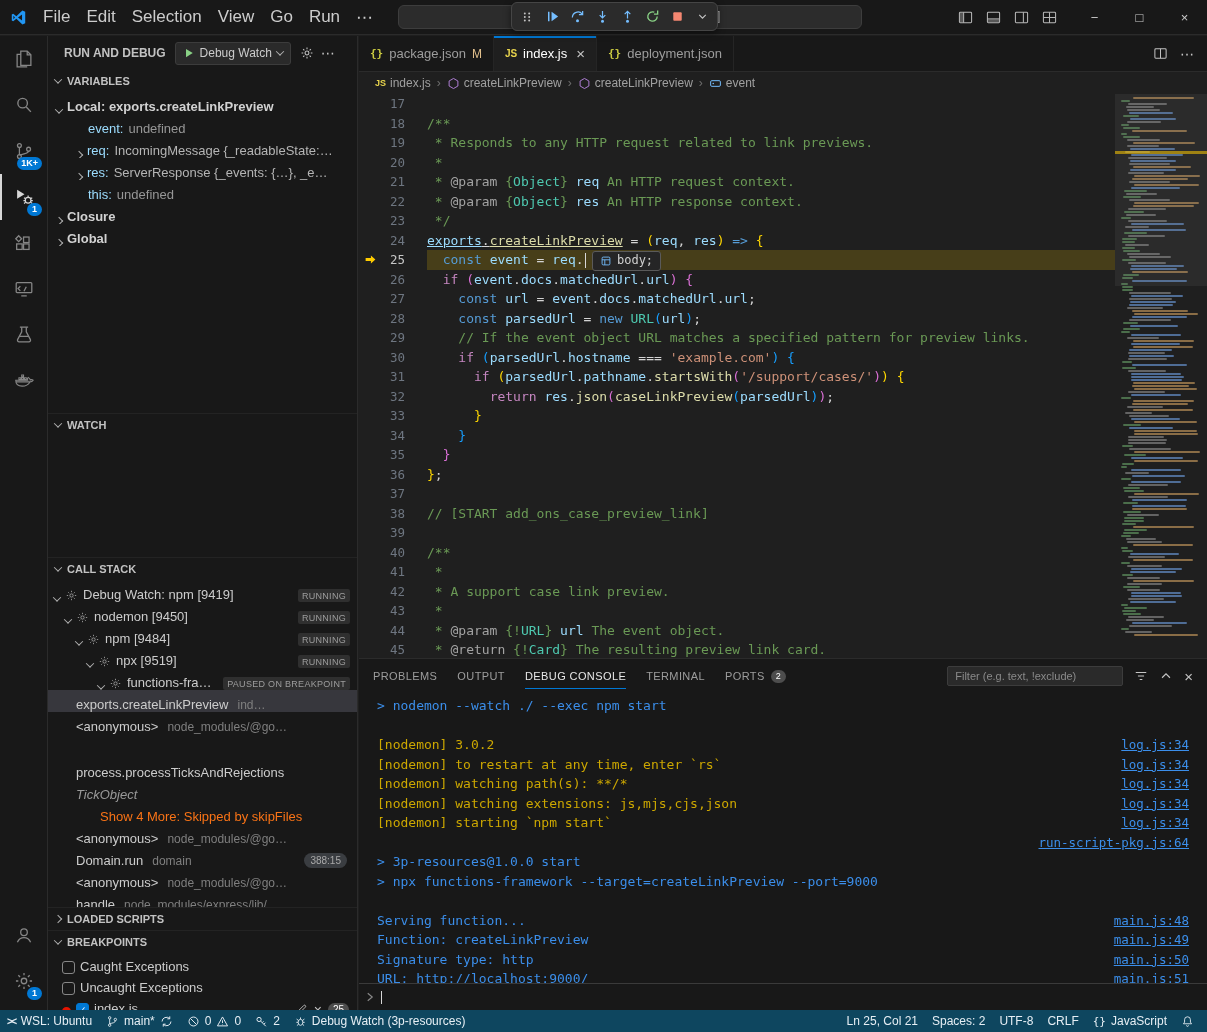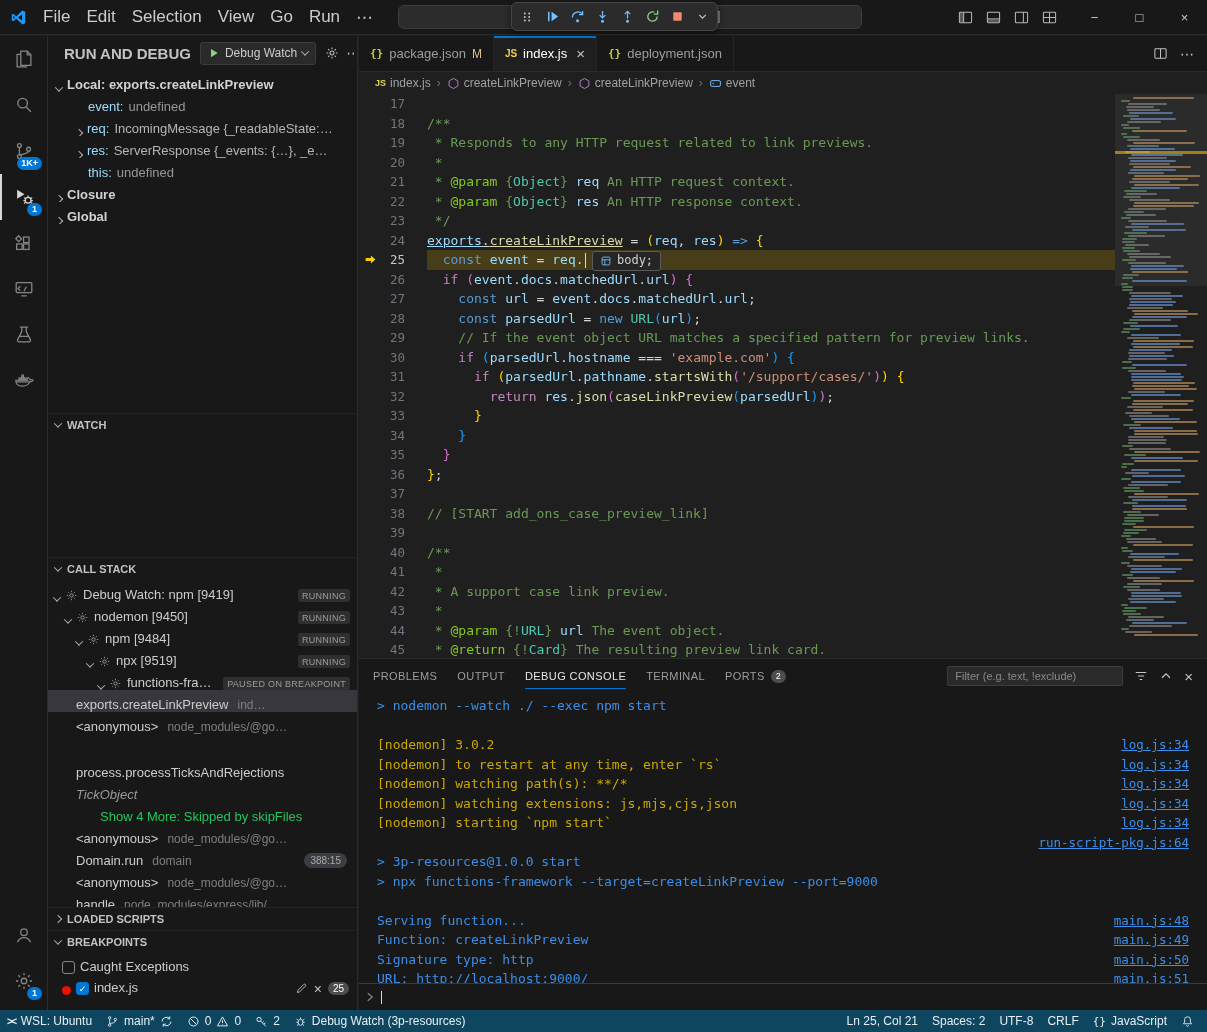--- a/index.html
+++ b/index.html
@@ -23,40 +23,40 @@
   
   .activitybar{position:absolute;left:0;top:36px;width:48px;height:974px;background:#181818;border-right:1px solid #2b2b2b;display:flex;flex-direction:column;align-items:center;box-sizing:border-box;}
   .ab-group{display:flex;flex-direction:column;align-items:center;width:48px;}
   .ab-bottom{margin-top:auto;padding-bottom:6px;}
   .ab-item{width:47px;height:46px;display:flex;align-items:center;justify-content:center;color:#868686;position:relative;}
   .ab-item.active{color:#d7d7d7;box-shadow:inset 2px 0 0 #d7d7d7;}
   .ab-badge{position:absolute;right:5px;bottom:4px;background:#0078d4;color:#fff;font-size:9px;border-radius:9px;padding:1px 4px;min-width:7px;text-align:center;line-height:11px;font-weight:700;}
   
   .sidebar{position:absolute;left:48px;top:36px;width:310px;height:974px;background:#181818;border-right:1px solid #2b2b2b;overflow:hidden;box-sizing:border-box;}
   .sidebar-top{height:34px;display:flex;align-items:center;padding:0 6px 0 16px;gap:7px;}
-  .sb-title{font-size:15px;font-weight:700;color:#c2c2c2;white-space:nowrap;}
+  .sb-title{font-size:12px;font-weight:700;color:#c2c2c2;white-space:nowrap;}
   .launch{display:flex;align-items:center;gap:5px;background:#2a2a2a;border:1px solid #3c3c3c;border-radius:3px;height:21px;padding:0 7px;margin-left:2px;}
   .launch-label{font-size:12px;color:#cccccc;white-space:nowrap;}
   .sidebar-top .tool{color:#c5c5c5;margin-left:2px;}
   .dots{font-size:14px;color:#c5c5c5;letter-spacing:1px;}
   .pane{overflow:hidden;border-top:1px solid #232323;}
   .pane-header{height:22px;display:flex;align-items:center;gap:6px;padding-left:7px;font-size:11px;font-weight:700;color:#c2c2c2;}
   .chev{width:5px;height:5px;border-right:1.4px solid #b0b0b0;border-bottom:1.4px solid #b0b0b0;display:inline-block;flex:none;}
   .chev.down{transform:rotate(45deg) translate(-1px,-1px);}
   .chev.right{transform:rotate(-45deg);}
   .chev-space{width:7px;display:inline-block;flex:none;}
   .trow{height:22px;display:flex;align-items:flex-end;gap:5px;font-size:13px;color:#cccccc;white-space:nowrap;overflow:hidden;}
   .scope{font-weight:700;color:#d2d2d2;}
   .vname{color:#9cdcfe;}
   .vval{color:#b5b5b5;}
   .vval.undef{color:#979797;}
   .cs.selected{background:#37373d;}
   .cs-label{color:#cccccc;}
   .cs-label.ital{font-style:italic;color:#9a9a9a;}
-  .cs-link{color:#22c55e;}
+  .cs-link{color:#f97316;}
   .cs-sub{color:#7f7f7f;font-size:12px;margin-left:4px;}
   .cs-badge{margin-left:auto;margin-right:7px;font-size:9px;color:#9d9d9d;background:#2f2f2f;padding:1.5px 4px;border-radius:2px;letter-spacing:.3px;flex:none;}
   .pill{margin-left:auto;margin-right:10px;background:#3a3d41;color:#a9a9a9;font-size:10px;padding:0 6px;border-radius:8px;line-height:15px;flex:none;}
   .cs-ico{color:#9e9e9e;}
   .bp-row{padding-left:14px;height:21px;}
   .bp-dot{width:9px;height:9px;border-radius:50%;background:#e51400;flex:none;}
   .cb{width:13px;height:13px;border:1px solid #878787;border-radius:3px;flex:none;display:flex;align-items:center;justify-content:center;font-size:9px;color:#fff;box-sizing:border-box;}
   .cb.checked{background:#0078d4;border-color:#0078d4;}
   .bp-label{color:#cccccc;}
   .bp-actions{margin-left:auto;display:flex;align-items:center;gap:6px;padding-right:8px;color:#c5c5c5;}
@@ -81,21 +81,21 @@
   .code-region{flex:1;display:flex;overflow:hidden;}
   .gutter{width:68px;flex:none;}
   .g-line{height:19.5px;display:flex;align-items:center;justify-content:flex-end;padding-right:22px;font-family:"DejaVu Sans Mono",monospace;font-size:12.5px;color:#6e7681;position:relative;box-sizing:border-box;}
   .g-line.cur{color:#c6c6c6;}
   .g-arrow{position:absolute;left:5px;top:3px;}
   .code{flex:1;font-family:"DejaVu Sans Mono",monospace;font-size:13px;overflow:hidden;}
   .code-line{height:19.5px;line-height:19.5px;white-space:pre;}
   .code-line.cur{background:rgba(255,203,0,.18);}
   .tk-c{color:#6a9955}.tk-k{color:#569cd6}.tk-kc{color:#c586c0}.tk-s{color:#ce9178}
   .tk-f{color:#dcdcaa}.tk-v{color:#9cdcfe}.tk-ty{color:#4ec9b0}.tk-pl{color:#d4d4d4}
-  .tk-jd{color:#84cc16}.tk-pv{color:#9cdcfe}
+  .tk-jd{color:#a3a3a3}.tk-pv{color:#9cdcfe}
   .tk-b1{color:#ffd700}.tk-b2{color:#da70d6}.tk-b3{color:#179fff}
   .tk-vu{color:#9cdcfe;text-decoration:underline}.tk-pu{color:#d4d4d4;text-decoration:underline}.tk-fu{color:#dcdcaa;text-decoration:underline}
   .cursor{display:inline-block;width:1.4px;height:15px;background:#d7d7d7;vertical-align:middle;margin-left:1px;}
   .suggest{display:inline-flex;align-items:center;gap:5px;margin-left:6px;padding:0 7px;height:18px;background:#252526;border:1px solid #5a5a5a;border-radius:3px;font-size:12px;color:#d0d0d0;vertical-align:middle;}
   .minimap{width:92px;flex:none;position:relative;padding:3px 4px 0 6px;overflow:hidden;box-sizing:border-box;}
   .mm-bar{height:2px;margin-bottom:1px;border-radius:1px;}
   .mm-view{position:absolute;left:0;top:0;right:0;height:192px;background:rgba(130,130,130,.12);}
   .mm-cur{position:absolute;left:0;right:0;top:57px;height:3px;background:rgba(255,203,0,.55);}
   
   .panel{height:352px;flex:none;border-top:1px solid #2b2b2b;background:#181818;display:flex;flex-direction:column;box-sizing:border-box;}
@@ -348,20 +348,24 @@
       <span class="tool icon">
           <svg viewBox="0 0 16 16" width="14" height="14" fill="none" stroke="currentColor" stroke-width="1.2">
             <circle cx="8" cy="8" r="2.2"></circle>
             <path d="M8 1.8v1.9M8 12.3v1.9M1.8 8h1.9M12.3 8h1.9M3.6 3.6l1.4 1.4M11 11l1.4 1.4M12.4 3.6L11 5M5 11l-1.4 1.4"></path>
           </svg>
         </span>
       <span class="dots">⋯</span>
     </div>
 
     <div class="pane" id="pane-variables" style="height:343px;border-top:none;">
+      <div class="pane-header">
+        <span class="chev down"></span>
+        <span>VARIABLES</span>
+      </div>
       <div>
           <div class="trow" style="padding-left: 8px;">
             <span class="chev down"></span>
             <span class="scope">Local: exports.createLinkPreview</span>
           </div>
           <div class="trow" style="padding-left: 28px;">
             <span class="chev-space"></span>
             <span class="vname">event:</span>
             <span class="vval undef">undefined</span>
           </div>
@@ -509,20 +513,24 @@
 
     <div class="pane" id="pane-breakpoints" style="height:96px;">
       <div class="pane-header">
         <span class="chev down"></span>
         <span>BREAKPOINTS</span>
       </div>
       <div>
           <div class="trow bp-row">
             <span class="cb"></span>
             <span class="bp-label">Caught Exceptions</span>
+          </div>
+          <div class="trow bp-row">
+            <span class="cb"></span>
+            <span class="bp-label">Uncaught Exceptions</span>
           </div>
           <div class="trow bp-row">
             <span class="bp-dot"></span>
             <span class="cb checked">✓</span>
             <span class="bp-label">index.js</span>
             <span class="bp-actions">
               <span class="icon ">
                 <svg viewBox="0 0 16 16" width="13" height="13" fill="none" stroke="currentColor" stroke-width="1.1">
                   <path d="M3 13l.7-2.9 7-7a1.4 1.4 0 0 1 2 2l-7 7z"></path>
                 </svg>

